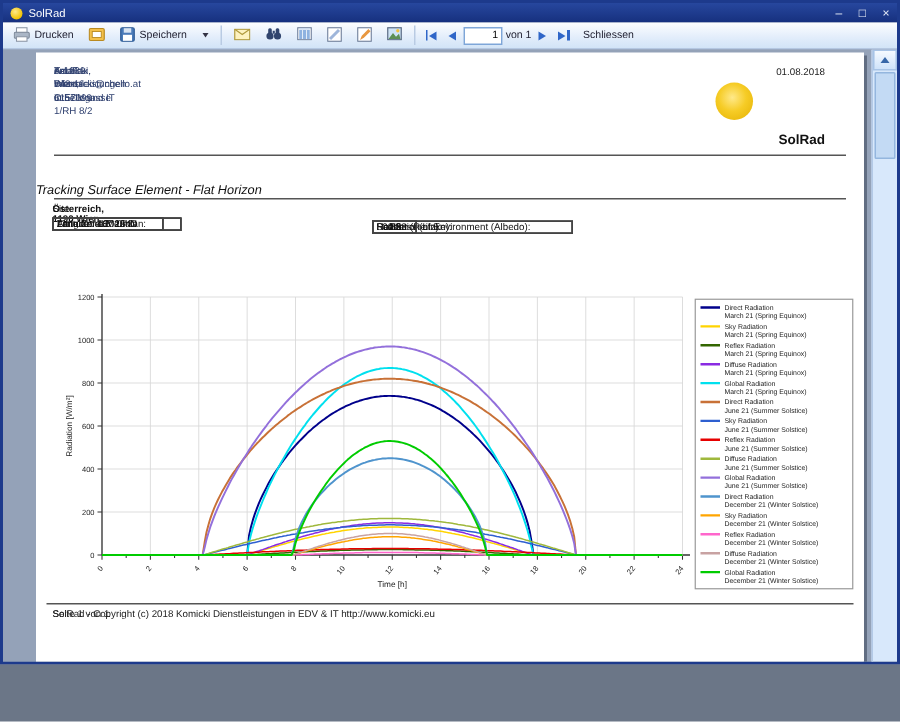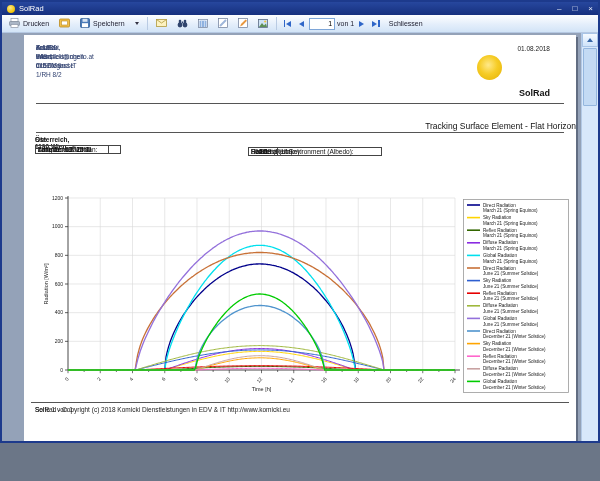--- a/index.html
+++ b/index.html
@@ -75,21 +75,21 @@
   .page [data-name]{position:absolute;}
   .company{left:12px;top:8px;font-size:6.5px;line-height:9px;color:#2e3f6e;}
   .company div{position:static;}
   .rdate{right:26px;top:10px;font-size:6.5px;color:#222;}
   .sun-logo{right:74px;top:20px;width:25px;height:25px;border-radius:50%;
     background:radial-gradient(circle at 45% 40%,#ffe98a 0%,#f6cc26 45%,#e4b000 100%);}
   .solrad{right:26px;top:53px;font-size:9px;font-weight:600;color:#111;}
   .hr{left:12px;right:12px;border-top:1px solid #555;height:0;}
   .hr1{top:68px;} .hr2{top:97px;} .hr3{top:367px;left:7px;right:7px;}
   .rtitle{top:71px;left:0;width:100%;text-align:center;font-size:11.5px;font-weight:bold;color:#111;}
-  .rsubtitle{top:86px;left:0;width:100%;text-align:right;font-size:8.5px;color:#111;}
+  .rsubtitle{top:86px;left:0;width:100%;text-align:left;font-size:8.5px;color:#111;font-style:italic;}
   .site-row{left:11px;top:101px;font-size:6.5px;color:#111;}
   .site-row span{position:static;}
   .site-lbl{display:inline-block;width:70px;}
   .site-val{font-weight:bold;}
   table.rep{border-collapse:collapse;font-size:6.5px;color:#111;}
   table.rep td{border:1px solid #444;height:9px;padding:0 2px;position:static;}
   td.lbl{text-align:left;}
   td.val{text-align:center;}
   #site-table{left:11px;top:110px;} #site-table td.lbl{width:74px;} #site-table td.val{width:86px;}
   #param-table{left:224px;top:112px;} #param-table td.lbl{width:134px;} #param-table td.val{width:30px;}

